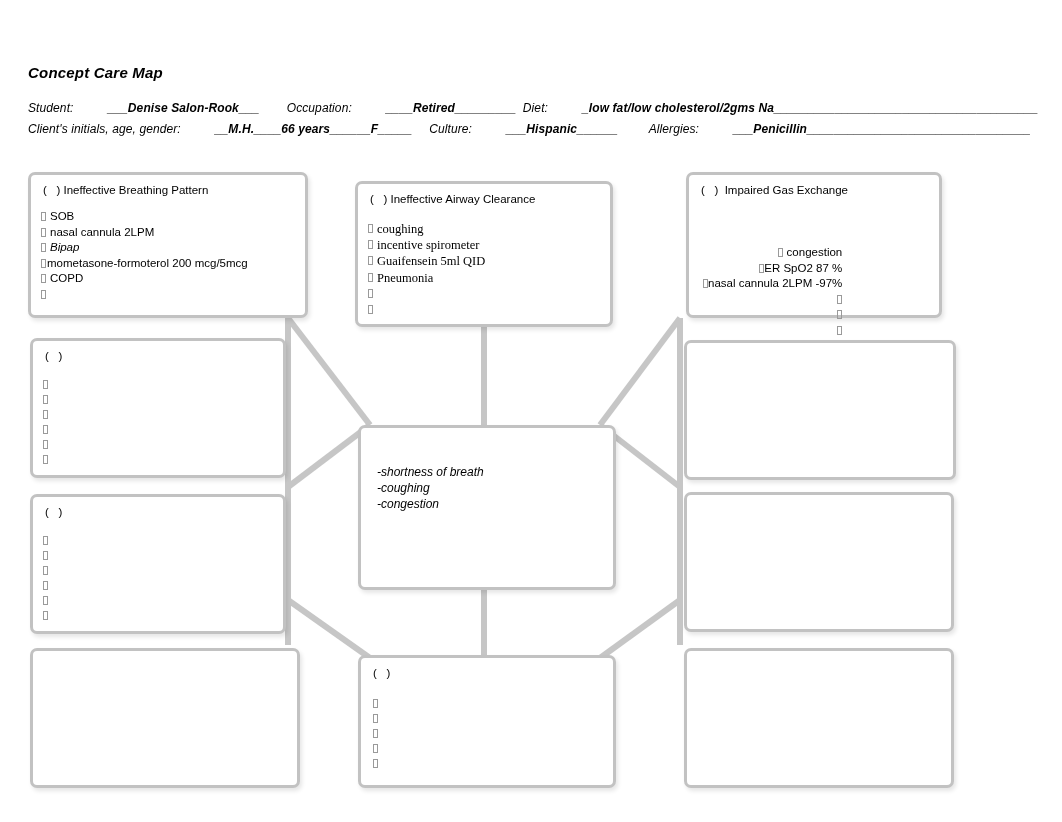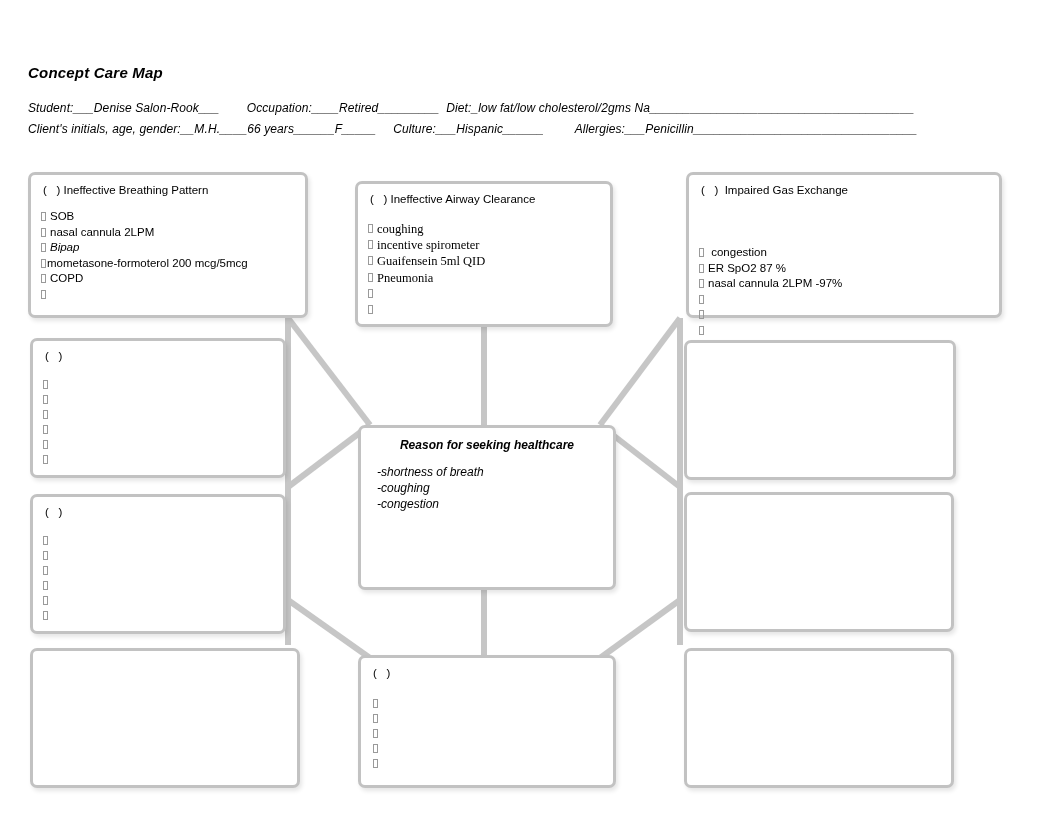--- a/index.html
+++ b/index.html
@@ -35,21 +35,21 @@
     font-size: 12px;
     font-weight: bold;
     font-style: italic;
     white-space: pre;
     letter-spacing: 0.1px;
   }
   .hdr-line.l1 { top: 101px; }
   .hdr-line.l2 { top: 122px; }
   .hdr-line.l3 { top: 144px; }
   .hdr-line .lbl { font-weight: normal; font-style: italic; }
-  .hdr-line .val { font-weight: normal; font-style: italic; }
+  .hdr-line .val { font-weight: bold; font-style: italic; margin-left: 34px; }
   .hdr-line .gap { display: inline-block; }
 
   
   #connectors {
     position: absolute;
     left: 0; top: 0;
     width: 1062px;
     height: 822px;
     pointer-events: none;
   }
@@ -197,21 +197,21 @@
     <ul class="items serif-list" style="top:37px;">
       <li class="serif"><span class="bullet"><i></i></span><span class="txt">coughing</span></li>
       <li class="serif"><span class="bullet"><i></i></span><span class="txt">incentive spirometer</span></li>
       <li class="serif"><span class="bullet"><i></i></span><span class="txt">Guaifensein 5ml QID</span></li>
       <li class="serif"><span class="bullet"><i></i></span><span class="txt">Pneumonia</span></li>
       <li class="serif"><span class="bullet"><i></i></span><span class="txt"></span></li>
       <li class="serif"><span class="bullet"><i></i></span><span class="txt"></span></li>
     </ul>
   </div>
 
-  <div class="node" style="left:686px; top:172px; width:316px; height:146px;">
+  <div class="node" style="left:686px; top:172px; width:256px; height:146px;text-align:right;">
     <div class="title">(   )  Impaired Gas Exchange</div>
     <ul class="items" style="top:38px;margin-top:32px;">
       <li><span class="bullet"><i></i></span><span class="txt"> congestion</span></li>
       <li><span class="bullet"><i></i></span><span class="txt">ER SpO2 87 %</span></li>
       <li><span class="bullet"><i></i></span><span class="txt">nasal cannula 2LPM -97%</span></li>
       <li><span class="bullet"><i></i></span><span class="txt"></span></li>
       <li><span class="bullet"><i></i></span><span class="txt"></span></li>
       <li><span class="bullet"><i></i></span><span class="txt"></span></li>
     </ul>
   </div>
@@ -226,21 +226,20 @@
       <li><span class="bullet"><i></i></span><span class="txt"></span></li>
       <li><span class="bullet"><i></i></span><span class="txt"></span></li>
     </ul>
   </div>
 
   <div class="node" style="left:684px; top:340px; width:272px; height:140px;">
     <div class="title"></div>
   </div>
 
   <div class="node centered" style="left:358px; top:425px; width:258px; height:165px;">
-    <div class="title">Reason for seeking healthcare</div>
     <ul class="plain" style="top:36px; left:16px;">
       <li>-shortness of breath</li>
       <li>-coughing</li>
       <li>-congestion</li>
     </ul>
   </div>
 
   <div class="node" style="left:30px; top:494px; width:256px; height:140px;">
     <div class="title">(   )</div>
     <ul class="items empties" style="top:36px;">

